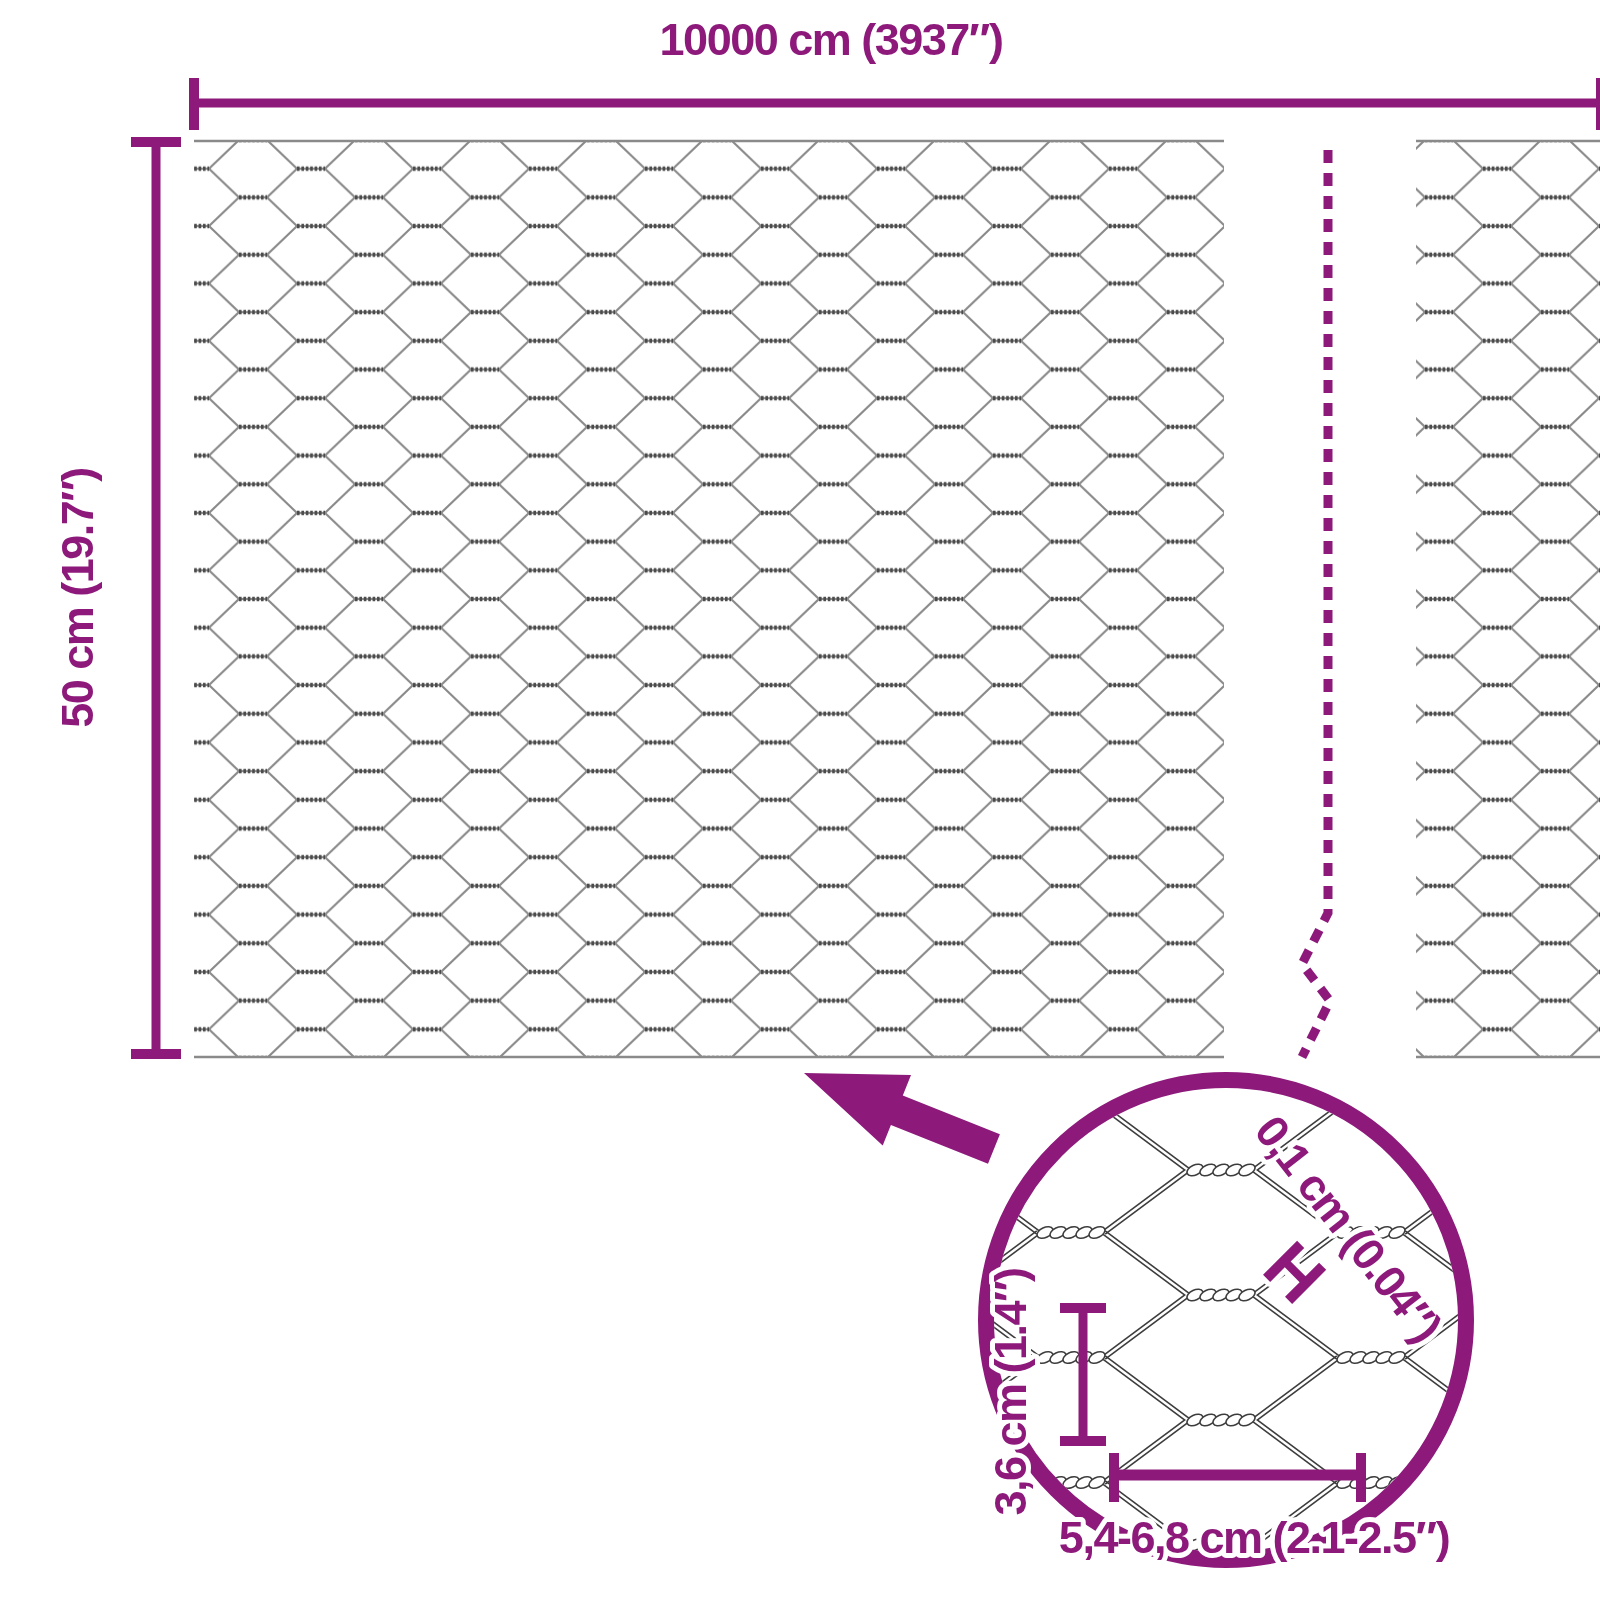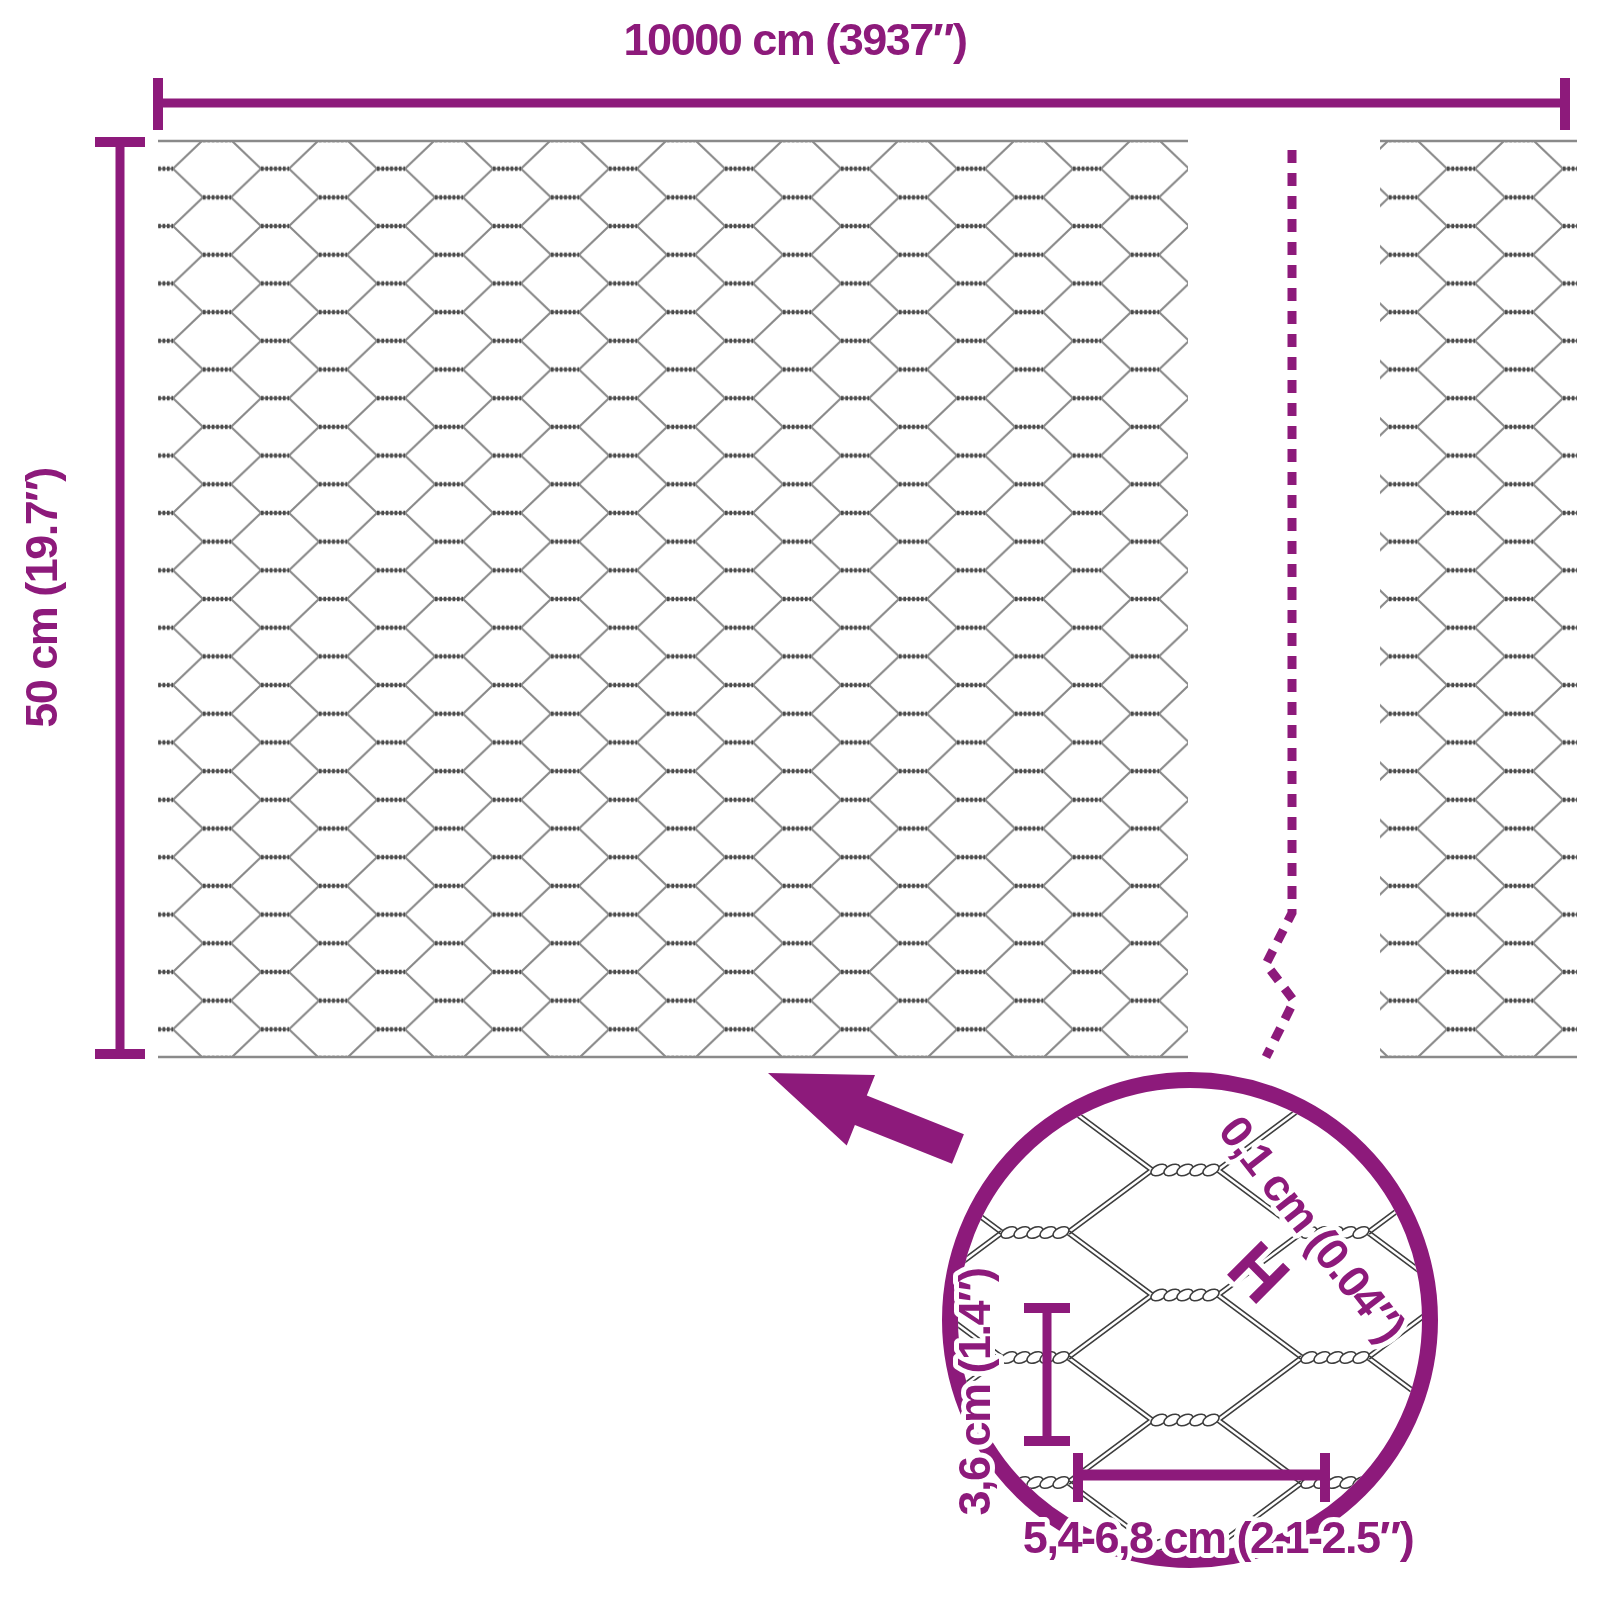--- a/index.html
+++ b/index.html
@@ -1,16 +1,16 @@
 <!DOCTYPE html>
 <html style="--accent: #8D1A7B; --wire: #8A8A8A; --wire-dark: #4B4B4B; --detail-wire: #3D3D3D;"><head>
 <meta charset="utf-8">
 <style>
   html,body{margin:0;padding:0;background:#fff;}
-  .stage{width:1312px;height:1600px;position:relative;background:#fff;}
+  .stage{width:1312px;height:1600px;position:relative;background:#fff;padding-left:36px;}
   svg{display:block;}
   
   .dimline{stroke:var(--accent);stroke-width:9;fill:none;}
   .dimline-thick{stroke:var(--accent);stroke-width:11;fill:none;}
   .dimcap{stroke:var(--accent);stroke-width:10;fill:none;}
   .breakline{stroke:var(--accent);stroke-width:9;fill:none;stroke-dasharray:13 10;}
   .arrow{fill:var(--accent);}
   .detail-border{fill:none;stroke:var(--accent);stroke-width:16;}
   
   .dimlabel{

